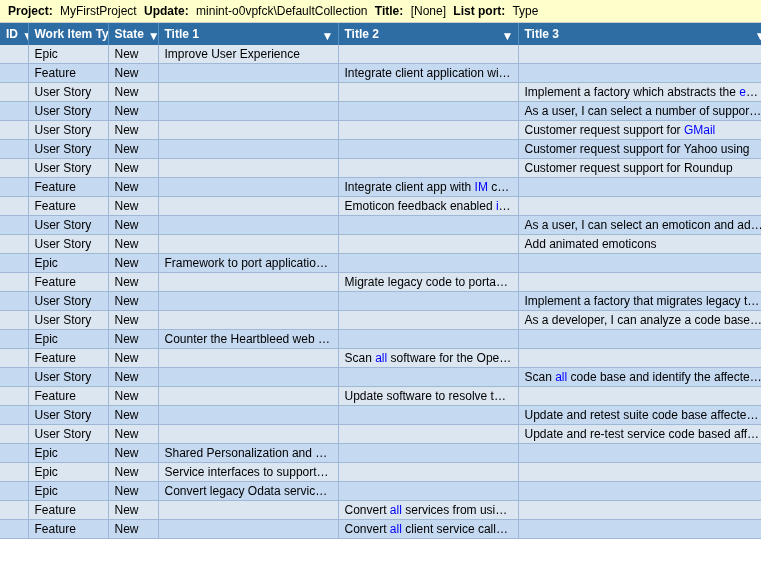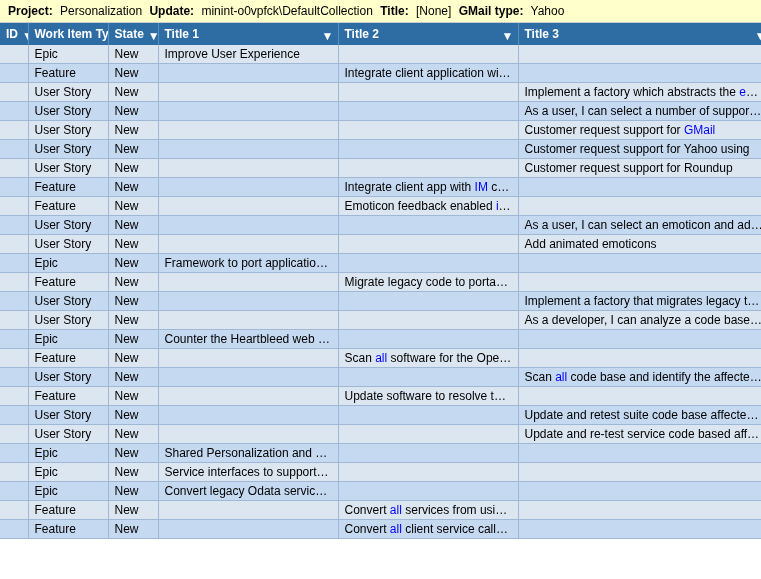--- a/index.html
+++ b/index.html
@@ -73,27 +73,27 @@
     .col-t2 { width: 180px; text-align: right; }
     .col-t3 { width: 253px; }
 
     .highlight { color: #0000ff; }
   </style>
 </head>
 <body>
 
 <div class="top-bar">
   <span class="label">Project:</span>
-  <span>Personalization</span>
+  <span>MyFirstProject</span>
   <span class="label">Update:</span>
   <span>minint-o0vpfck\DefaultCollection</span>
   <span class="label">Title:</span>
   <span>[None]</span>
-  <span class="label">GMail type:</span>
-  <span>Yahoo</span>
+  <span class="label">List port:</span>
+  <span>Type</span>
 </div>
 
 <div class="table-container">
   <table>
     <thead>
       <tr>
         <th class="col-id">
           <div class="th-inner">
             <span>ID</span>
             <span class="sort-icon">▼</span>

